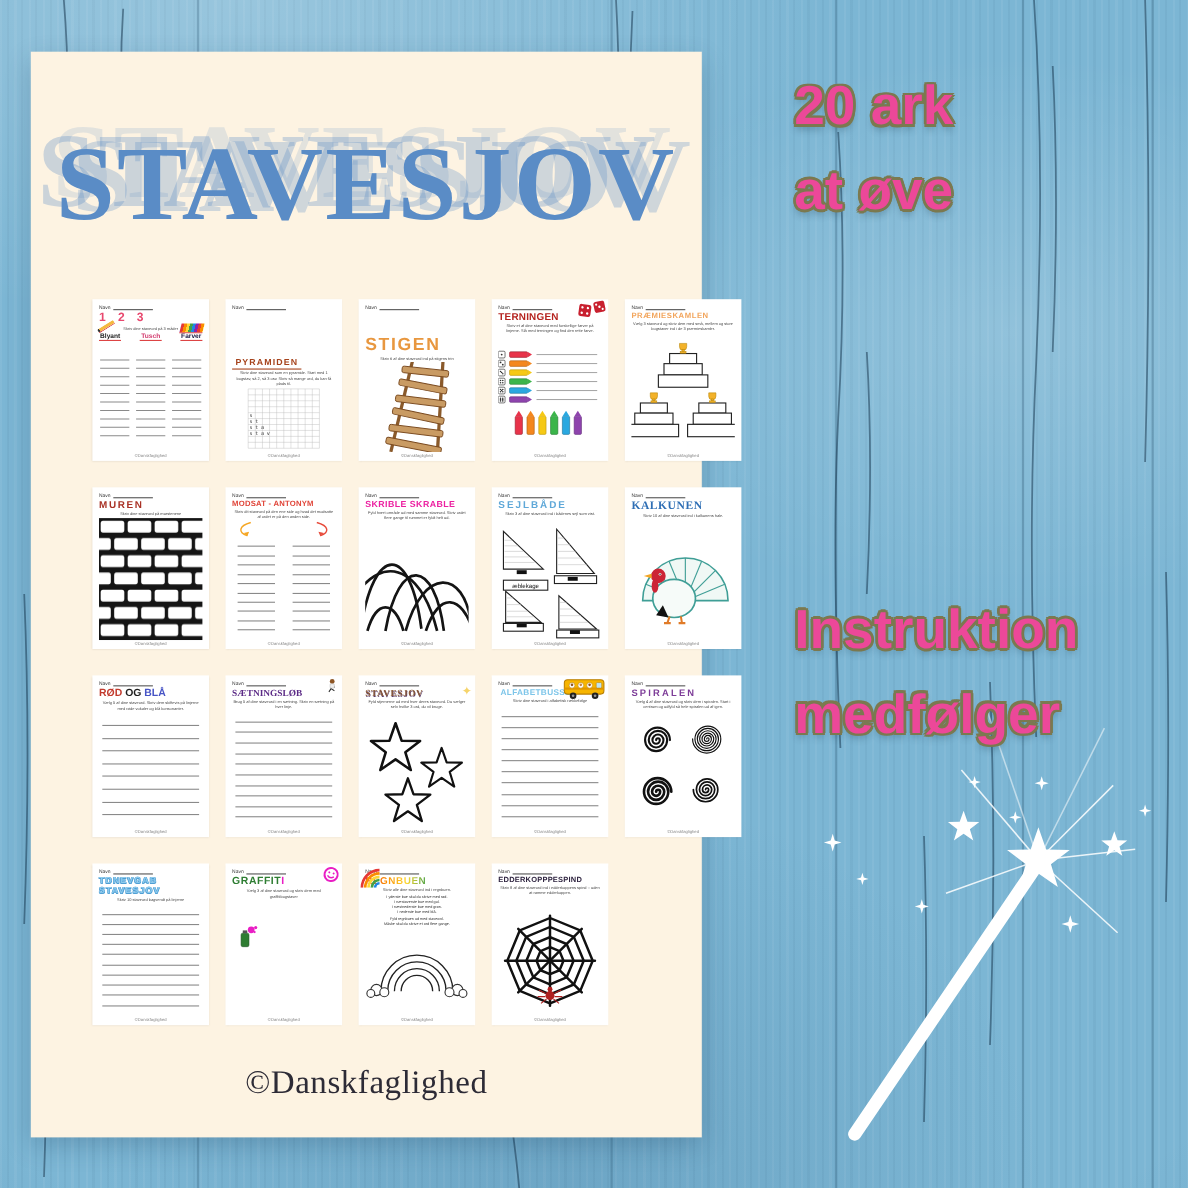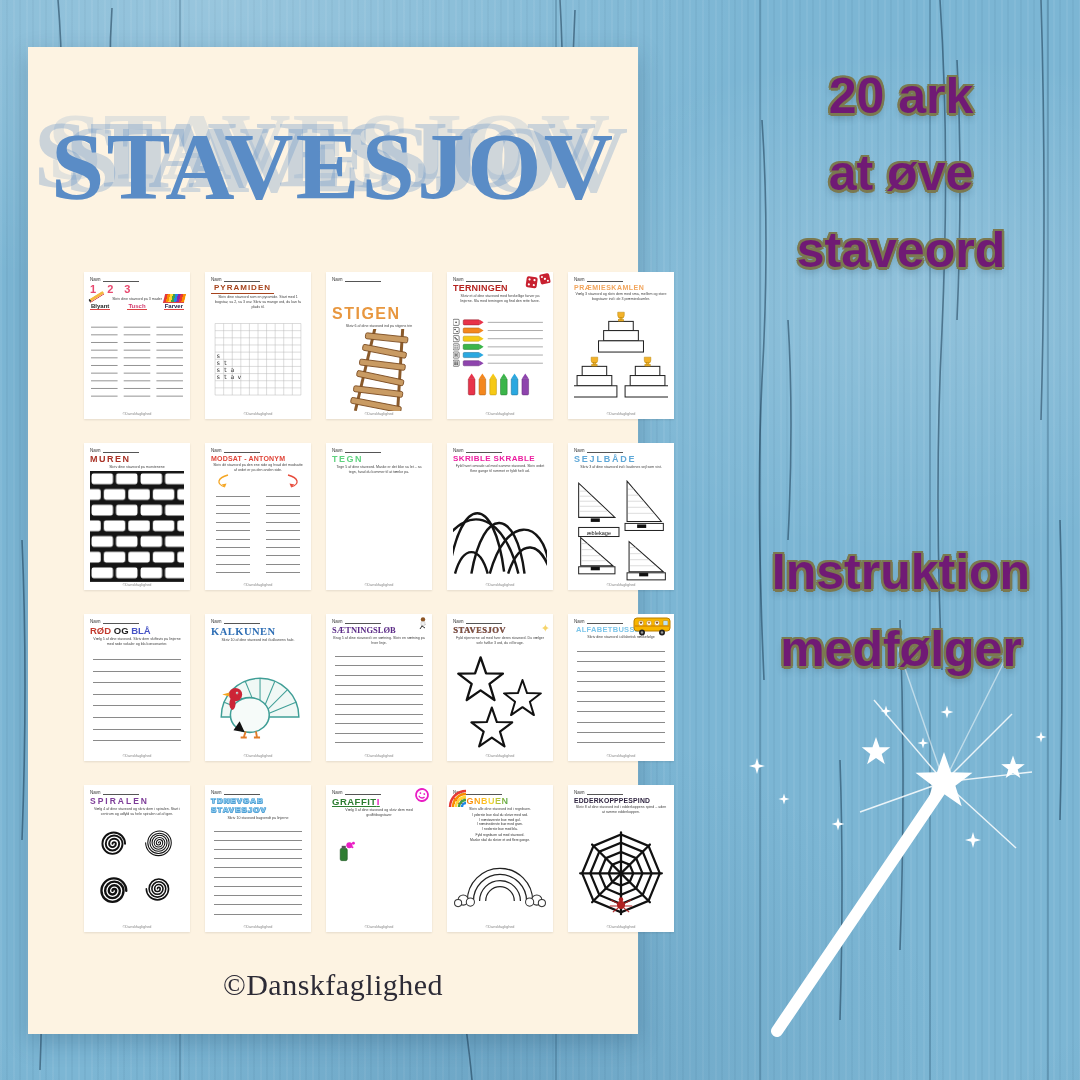--- a/index.html
+++ b/index.html
@@ -19,21 +19,21 @@
   .poster{position:absolute;left:28px;top:47px;width:610px;height:987px;background:#fdf3e2;box-shadow:0 8px 22px rgba(25,60,90,.25);}
   .title-wrap{position:absolute;top:72px;left:0;width:100%;height:130px;
     font-family:"Liberation Serif",serif;font-weight:700;font-size:96px;letter-spacing:2px;text-align:center;line-height:1;}
   .title-layer{position:absolute;left:0;width:100%;color:#5a8cc6;}
   .tg1{transform:translate(-17px,-12px);opacity:.30;}
   .tg2{transform:translate(15px,-7px);opacity:.28;}
   .tg3{transform:translate(-3px,-20px);opacity:.16;}
   .credit{position:absolute;bottom:32px;left:0;width:100%;text-align:center;font-family:"Liberation Serif",serif;font-size:30px;color:#2d2b36;letter-spacing:.5px;}
 
   
-  .promo,.note{position:absolute;left:722px;width:358px;text-align:center;font-weight:bold;font-size:50px;line-height:77px;color:#701a75;
+  .promo,.note{position:absolute;left:722px;width:358px;text-align:left;font-weight:bold;font-size:50px;line-height:77px;color:#ec4899;
     text-shadow:-2px -2px 0 #7b7950,2px -2px 0 #7b7950,-2px 2px 0 #7b7950,2px 2px 0 #7b7950,-2.5px 0 0 #7b7950,2.5px 0 0 #7b7950,0 -2.5px 0 #7b7950,0 2.5px 0 #7b7950,0 5px 7px rgba(30,60,80,.30);}
   .promo{top:58px;}
   .note{top:534px;}
 
   
   .cards{position:absolute;left:56px;top:225px;display:grid;grid-template-columns:repeat(5,106px);grid-auto-rows:147px;column-gap:15px;row-gap:24px;}
   .card{position:relative;background:#fff;box-sizing:border-box;padding:5px 6px 3px;display:flex;flex-direction:column;box-shadow:0 1px 2px rgba(0,0,0,.10);overflow:hidden;}
   .navn{display:flex;align-items:flex-end;gap:2px;font-size:4.5px;color:#333;min-height:5px;}
   .navn .nline{width:36px;border-bottom:.8px solid #555;height:4px;}
   .ct{font-weight:bold;margin:2px 0 1px;line-height:1.05;}
@@ -42,40 +42,40 @@
   .cfoot{font-size:3.8px;color:#888;text-align:center;margin-top:auto;padding-top:1px;}
 
   
   .c0  .ct{color:#e8486e;font-size:11px;letter-spacing:4px;}
   .c0 .cols{display:flex;justify-content:space-between;font-size:6px;font-weight:bold;margin:1px 0;position:relative;}
   .c0 .cols span{border-bottom:1.2px solid #d44;padding:0 1px;}
   .c0 .colA{color:#1d1d1d}.c0 .colB{color:#d2386c}.c0 .colC{color:#23224a}
   .c0 .pencil{position:absolute;left:-2px;top:-8px;width:15px;height:3px;background:linear-gradient(90deg,#333 0 2px,#f4b93f 2px);transform:rotate(-32deg);border-radius:1px;}
   .c0 .rainbow{position:absolute;right:-1px;top:-9px;width:19px;height:8px;background:repeating-linear-gradient(90deg,#e53935 0 2.6px,#fb8c00 2.6px 5.2px,#fdd835 5.2px 7.8px,#43a047 7.8px 10.4px,#1e88e5 10.4px 13px,#8e24aa 13px 15.6px);transform:skewX(-14deg);}
   .c1  .ct{color:#a6431c;font-size:8px;letter-spacing:1px;}
-  .c1 .ct span{display:inline-block;border-bottom:1px solid #a6431c;padding:0 3px 1px;}
+  .c1 .ct span{display:inline-block;border-bottom:1px solid #a6431c;padding:0 3px 1px;margin-top:42px;}
   .c2  .ct{color:#e8973f;font-size:16px;letter-spacing:1.5px;margin-top:24px;}
   .c3  .ct{color:#b5231f;font-size:9px;letter-spacing:.2px;}
   .c4  .ct{color:#f2a55c;font-size:7px;letter-spacing:.5px;}
   .c5  .ct{color:#a93226;font-size:9px;letter-spacing:1.5px;}
   .c6  .ct{color:#e04438;font-size:7px;letter-spacing:.2px;}
   .c7  .ct{color:#5fd37f;font-size:9px;letter-spacing:1.5px;}
   .c8  .ct{color:#ec1fa0;font-size:8px;letter-spacing:.4px;}
   .c9  .ct{color:#5fa8d8;font-size:9px;letter-spacing:1.8px;}
   .c10 .ct{font-size:9.5px;}
   .c10 .p0{color:#c23b2e}.c10 .p1{color:#1d1d1d}.c10 .p2{color:#4653c5}
   .c11 .ct{font-family:"Liberation Serif",serif;color:#2f6fb5;font-size:10.5px;letter-spacing:.5px;}
   .c12 .ct{font-family:"Liberation Serif",serif;color:#5b2a86;font-size:8.5px;}
   .c13 .ct{font-family:"Liberation Serif",serif;color:#8a5a3a;font-size:8.5px;letter-spacing:.5px;text-shadow:.4px .4px 0 #5a3d6b;}
   .c13 .spark{position:absolute;right:3px;top:8px;color:#f6d46a;font-size:11px;text-shadow:0 0 5px #fff,0 0 2px #fff;}
   .c14 .ct{color:#7cc5e9;font-size:7.5px;letter-spacing:.3px;text-align:left;padding-left:2px;}
   .c14 .bus{position:absolute;top:1px;right:1px;width:40px;height:22px;}
   .c15 .ct{color:#7d3c98;font-size:8.5px;letter-spacing:2px;}
   .c16 .ct{color:#8ecbee;font-size:8px;letter-spacing:1px;line-height:1.1;text-shadow:-.5px -.5px 0 #4f9fd4,.5px -.5px 0 #4f9fd4,-.5px .5px 0 #4f9fd4,.5px .5px 0 #4f9fd4;}
-  .c17 .ct{color:#2e7d32;font-size:9.5px;letter-spacing:.5px;text-decoration:underline;}
+  .c17 .ct{color:#2e7d32;font-size:9.5px;letter-spacing:.5px;}
   .c17 .acc{color:#e91ec4;}
   .c17 .smiley{position:absolute;right:2px;top:2px;}
   .c18 .ct{font-size:9px;background:linear-gradient(90deg,#e53935,#fb8c00,#fdd835,#43a047,#1e88e5,#8e24aa);-webkit-background-clip:text;background-clip:text;color:transparent;letter-spacing:.5px;}
   .c18 .rb{position:absolute;left:1px;top:4px;}
   .c18 .dl{font-size:3.4px;line-height:1.35;color:#333;text-align:center;}
   .c19 .ct{color:#2f2440;font-size:6.8px;letter-spacing:.2px;}
 
   
   .lines{flex:1;display:flex;flex-direction:column;justify-content:space-evenly;padding:1px 3px;}
   .lines .ln{border-bottom:.9px solid #8a8a8a;height:0;}
@@ -136,21 +136,20 @@
     <path transform="translate(923,743) scale(.7)" d="M0,-8 L1.8,-1.8 L8,0 L1.8,1.8 L0,8 L-1.8,1.8 L-8,0 L-1.8,-1.8 Z"></path>
     <path transform="translate(947,712) scale(.8)" d="M0,-8 L1.8,-1.8 L8,0 L1.8,1.8 L0,8 L-1.8,1.8 L-8,0 L-1.8,-1.8 Z"></path>
     <path transform="translate(886,711) scale(.7)" d="M0,-8 L1.8,-1.8 L8,0 L1.8,1.8 L0,8 L-1.8,1.8 L-8,0 L-1.8,-1.8 Z"></path>
     <path transform="translate(1041,737) scale(.7)" d="M0,-8 L1.8,-1.8 L8,0 L1.8,1.8 L0,8 L-1.8,1.8 L-8,0 L-1.8,-1.8 Z"></path>
   </g>
 </svg>
 
 <div class="promo">
   <div>20 ark</div>
   <div>at øve</div>
-  <div>staveord</div>
 </div>
 <div class="note">
   <div>Instruktion</div>
   <div>medfølger</div>
 </div>
 
 <div class="poster">
 
   <div class="title-wrap">
     <div class="title-layer tg3">STAVESJOV</div>
@@ -496,30 +495,20 @@
             <div class="ln"></div>
             <div class="ln"></div>
             <div class="ln"></div>
             <div class="ln"></div>
             <div class="ln"></div>
           </div>
       </div>
       <div class="cfoot">©Danskfaglighed</div>
     </article>
 
-    <article class="card c7">
-      <div class="navn">
-          <span>Navn</span>
-          <span class="nline"></span>
-        </div>
-      <h3 class="ct">TEGN</h3>
-      <div class="sub">Tegn 5 af dine staveord. Måske er det ikke så let – så tegn, hvad du kommer til at tænke på.</div>
-      <div class="art"></div>
-      <div class="cfoot">©Danskfaglighed</div>
-    </article>
 
     <article class="card c8">
       <div class="navn">
           <span>Navn</span>
           <span class="nline"></span>
         </div>
       <h3 class="ct">SKRIBLE SKRABLE</h3>
       <div class="sub">Fyld hvert område ud med samme staveord. Skriv ordet flere gange til rummet er fyldt helt ud.</div>
       <svg class="art" viewBox="0 0 92 88">
         <g stroke="#141414" stroke-width="2.4" fill="none">
@@ -578,40 +567,20 @@
             <rect x="50" y="52" width="38" height="7"></rect>
             <rect x="4" y="95" width="36" height="7"></rect>
             <rect x="52" y="101" width="38" height="7"></rect>
           </g>
         <rect x="4" y="56" width="40" height="9" fill="#fff" stroke="#222" stroke-width="1"></rect>
         <text x="24" y="63" text-anchor="middle" font-size="5.5" fill="#111">æblekage</text>
       </svg>
       <div class="cfoot">©Danskfaglighed</div>
     </article>
 
-    <article class="card c10">
-      <div class="navn">
-          <span>Navn</span>
-          <span class="nline"></span>
-        </div>
-      <h3 class="ct"><span class="p0">RØD</span> <span class="p1">OG</span> <span class="p2">BLÅ</span></h3>
-      <div class="sub">Vælg 5 af dine staveord. Skriv dem skiftevis på linjerne med røde vokaler og blå konsonanter.</div>
-      <div class="lines">
-          <div class="ln"></div>
-          <div class="ln"></div>
-          <div class="ln"></div>
-          <div class="ln"></div>
-          <div class="ln"></div>
-          <div class="ln"></div>
-          <div class="ln"></div>
-          <div class="ln"></div>
-        </div>
-      <div class="cfoot">©Danskfaglighed</div>
-    </article>
-
     <article class="card c11">
       <div class="navn">
           <span>Navn</span>
           <span class="nline"></span>
         </div>
       <h3 class="ct">KALKUNEN</h3>
       <div class="sub">Skriv 10 af dine staveord ind i kalkunens hale.</div>
       <svg class="art" viewBox="0 0 92 80">
         <path d="M10,58 A38,38 0 0 1 86,58 Z" fill="#f0f8f5" stroke="#3f9e96" stroke-width="1.4"></path>
         <g stroke="#3f9e96" stroke-width="1">
@@ -628,20 +597,40 @@
         <circle cx="24" cy="36" r="6.5" fill="#cc2436"></circle>
         <ellipse cx="21" cy="45" rx="3" ry="6" fill="#cc2436"></ellipse>
         <circle cx="25.5" cy="34.5" r="1.2" fill="#fff"></circle>
           <circle cx="25.5" cy="34.5" r=".6" fill="#111"></circle>
         <polygon points="18,34 11,36 18,38" fill="#f5a623"></polygon>
         <g stroke="#e07b28" stroke-width="1.8" fill="none">
             <path d="M34,72 L32,78 M29,78 L35,78"></path>
             <path d="M44,72 L45,78 M42,78 L48,78"></path>
           </g>
       </svg>
+      <div class="cfoot">©Danskfaglighed</div>
+    </article>
+
+    <article class="card c10">
+      <div class="navn">
+          <span>Navn</span>
+          <span class="nline"></span>
+        </div>
+      <h3 class="ct"><span class="p0">RØD</span> <span class="p1">OG</span> <span class="p2">BLÅ</span></h3>
+      <div class="sub">Vælg 5 af dine staveord. Skriv dem skiftevis på linjerne med røde vokaler og blå konsonanter.</div>
+      <div class="lines">
+          <div class="ln"></div>
+          <div class="ln"></div>
+          <div class="ln"></div>
+          <div class="ln"></div>
+          <div class="ln"></div>
+          <div class="ln"></div>
+          <div class="ln"></div>
+          <div class="ln"></div>
+        </div>
       <div class="cfoot">©Danskfaglighed</div>
     </article>
 
     <article class="card c12">
       <svg style="position:absolute;right:4px;top:3px;width:10px;height:14px" viewBox="0 0 10 14">
         <circle cx="5" cy="2.5" r="2.2" fill="#8d5524"></circle>
           <path d="M5,5 L4,9 M5,5 L7,8 M4,9 L2,12 M4,9 L7,11" stroke="#333" stroke-width="1" fill="none"></path>
           <rect x="3" y="4.6" width="4" height="4" rx="1" fill="#eee" stroke="#999" stroke-width=".3"></rect>
       </svg>
       <div class="navn">

